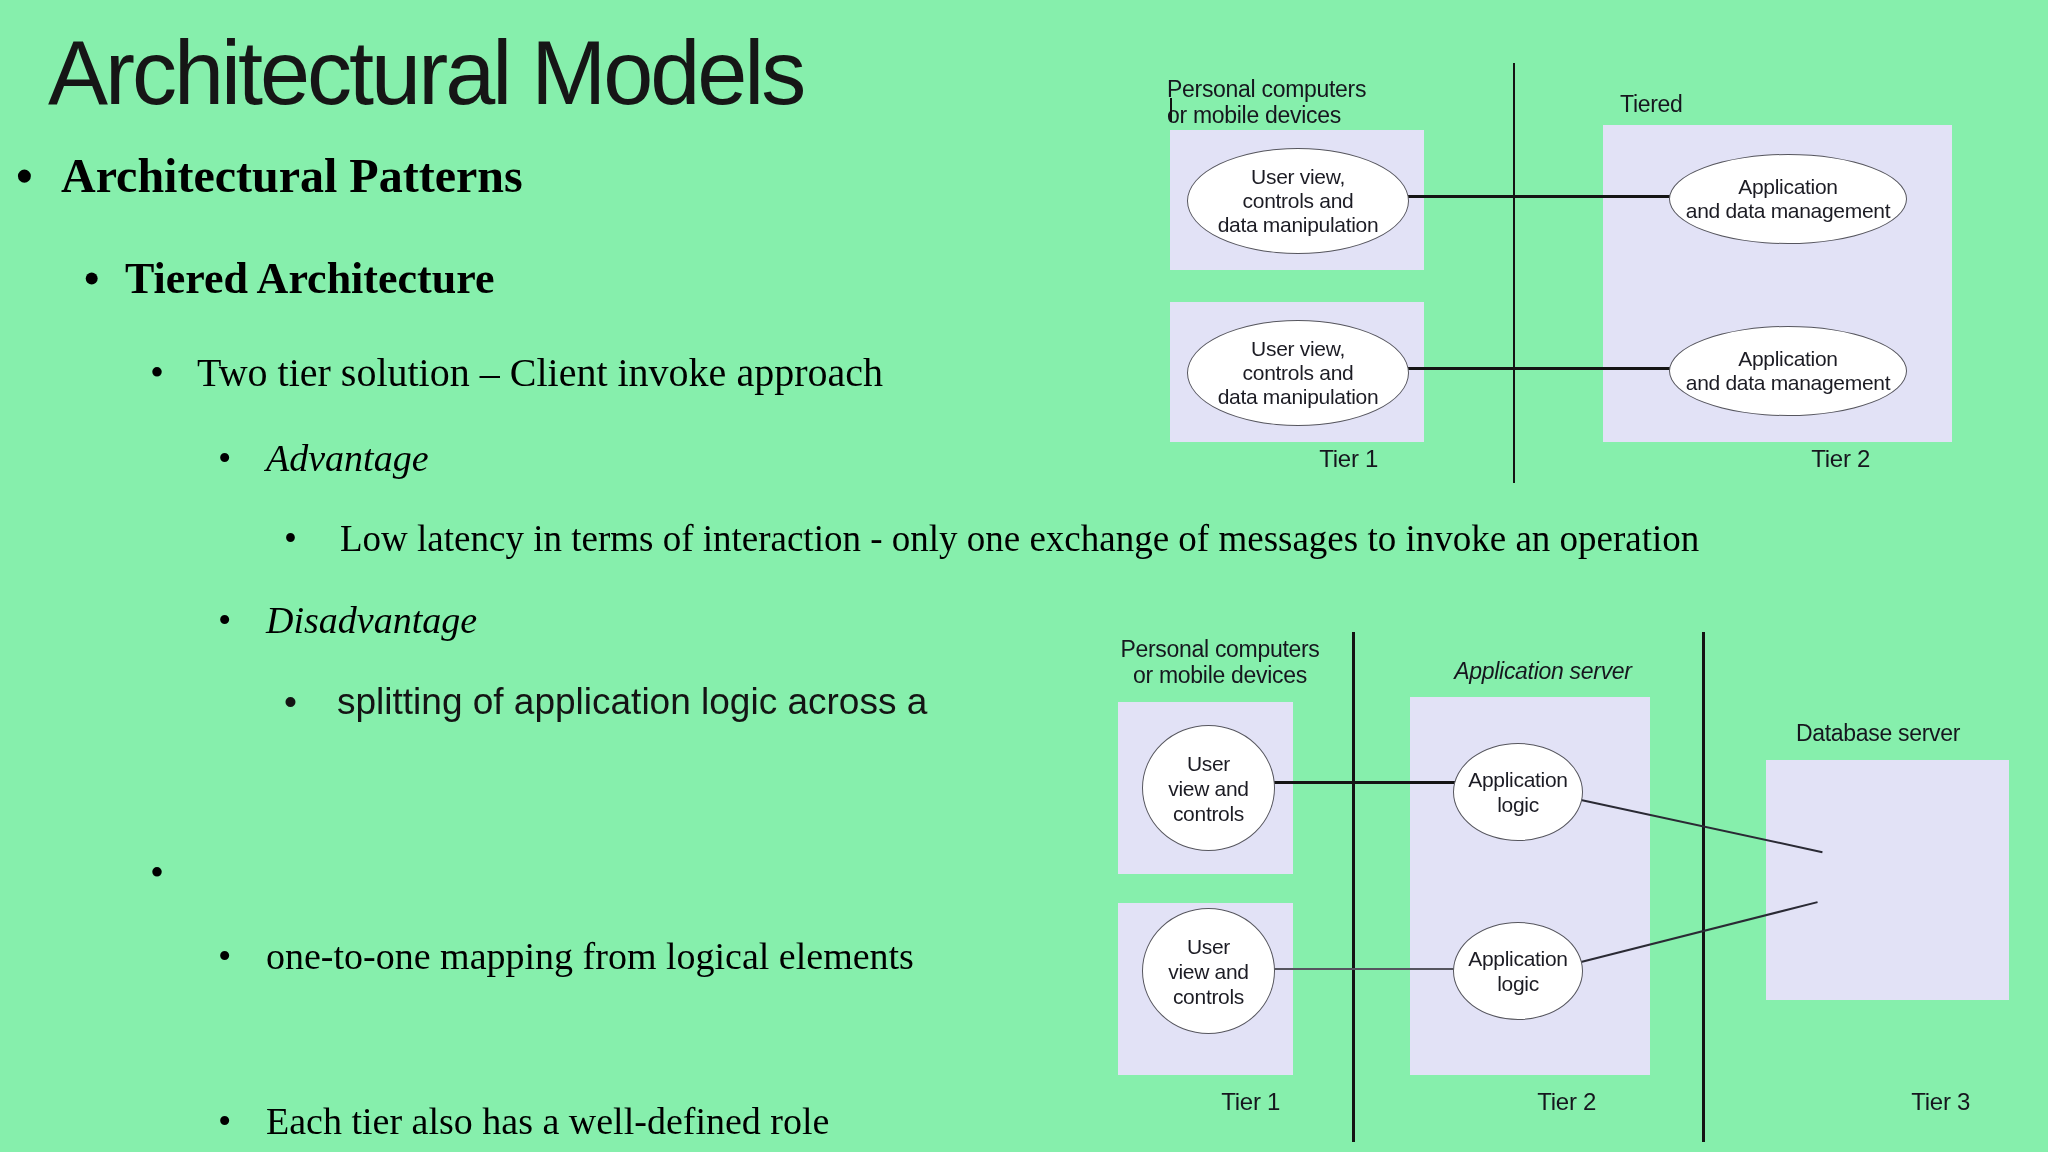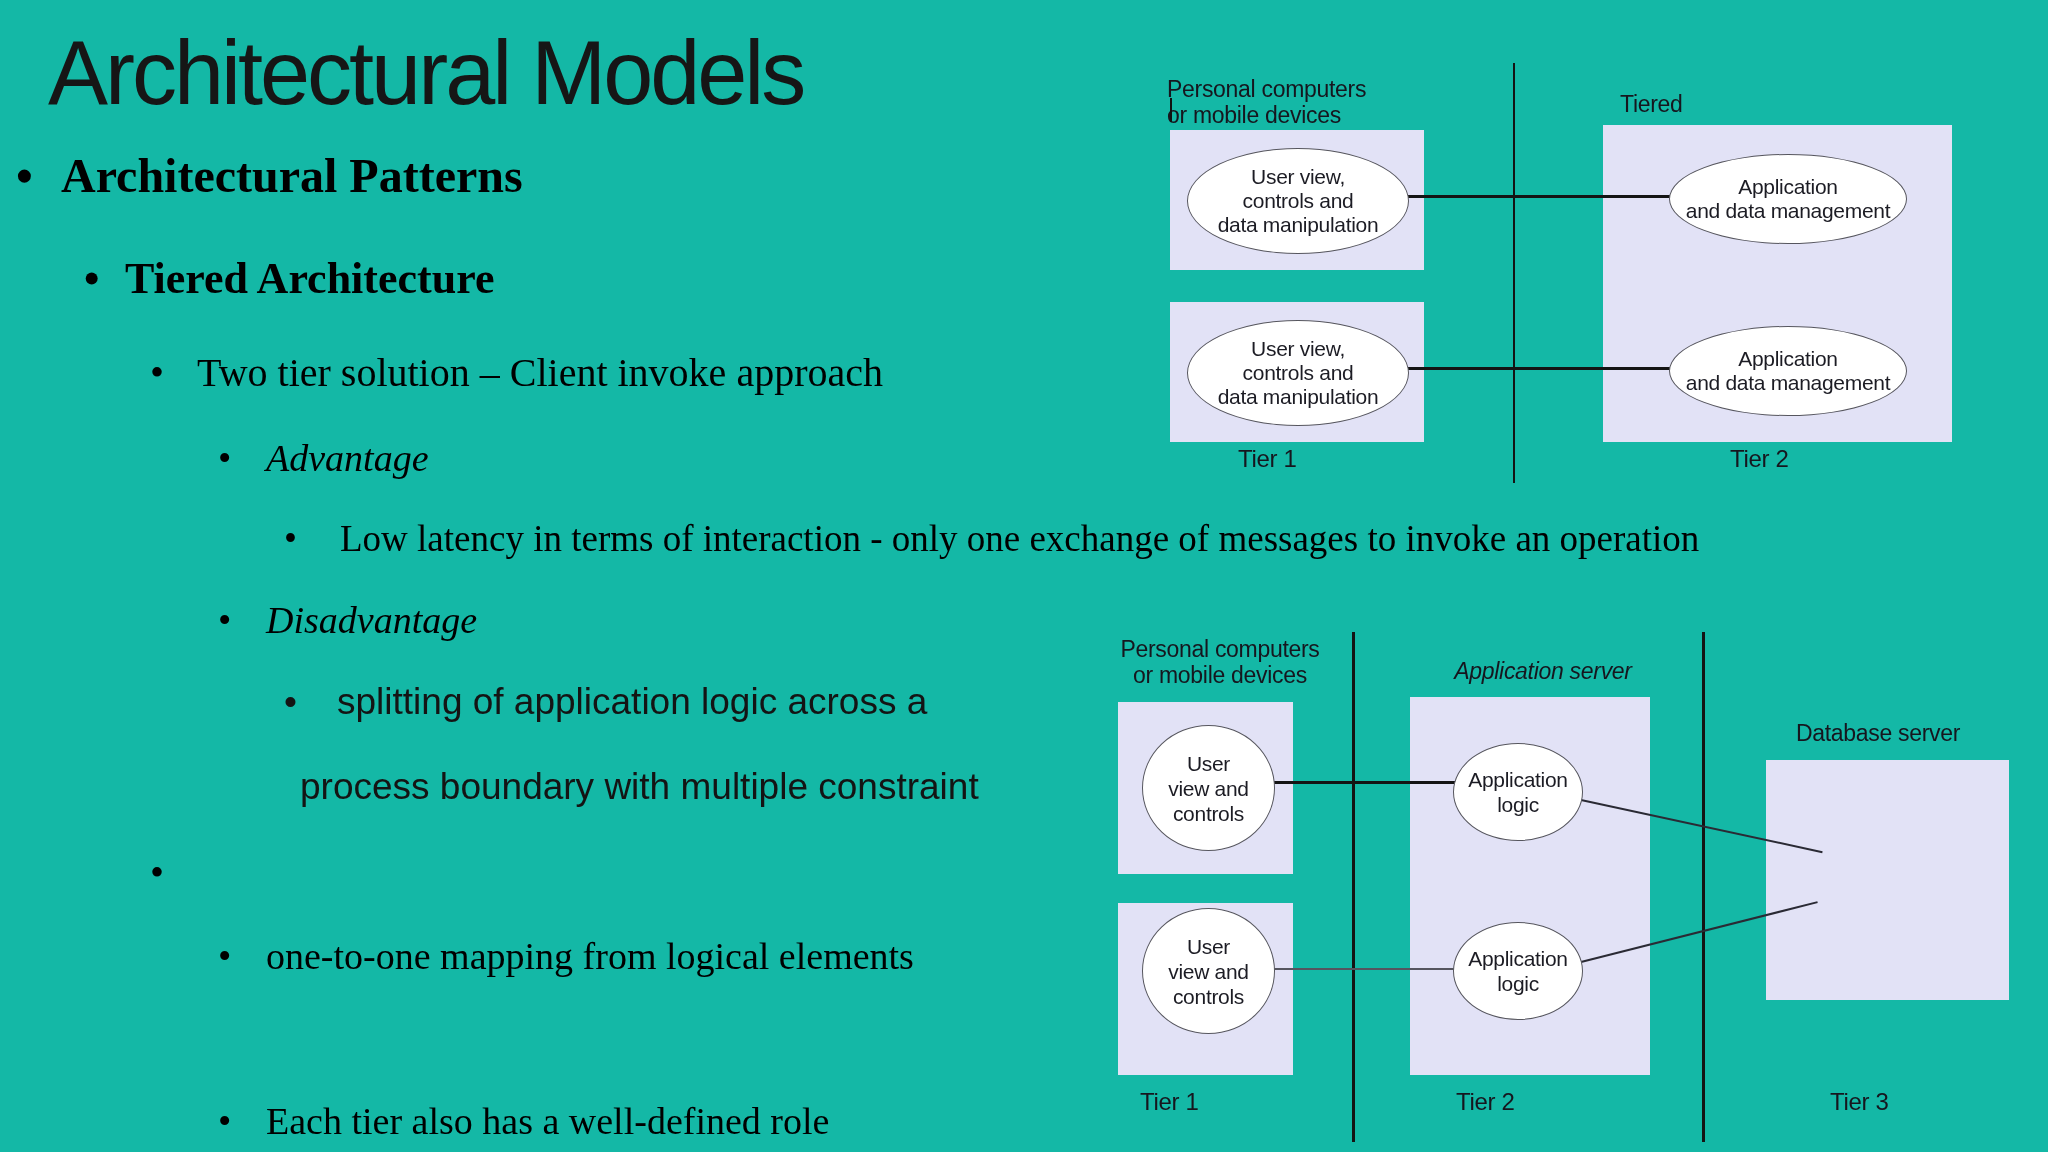--- a/index.html
+++ b/index.html
@@ -1,16 +1,16 @@
 <!DOCTYPE html>
 <html><head>
 <meta charset="utf-8">
 <style>
   html,body{margin:0;padding:0;background:#fff;}
-  #canvas{position:relative;width:2048px;height:1152px;background:#14b8a6;overflow:hidden;}
+  #canvas{position:relative;width:2048px;height:1152px;background:#86efac;overflow:hidden;}
 
   
   .title{position:absolute;left:48px;top:22px;font-family:"Liberation Sans",sans-serif;
          font-weight:300;font-size:90px;letter-spacing:-3px;color:#161616;white-space:pre;}
   .line{position:absolute;display:flex;align-items:baseline;white-space:pre;color:#000;
         font-family:"Liberation Serif",serif;}
   .line .b{display:inline-block;flex:0 0 auto;}
   .l0{left:16px;top:148px;font-size:48px;font-weight:700;}  .l0 .b{width:45px;}
   .l1{left:84px;top:253px;font-size:44px;font-weight:700;}  .l1 .b{width:41px;}
   .l2{left:150px;top:349px;font-size:40px;}                 .l2 .b{width:47px;}
@@ -27,21 +27,21 @@
   
   .diagram{position:absolute;}
   .panel{position:absolute;background:#e2e2f6;}
   .node{position:absolute;background:#fff;border:1.5px solid #56565e;border-radius:50%;
         display:flex;align-items:center;justify-content:center;text-align:center;
         font-family:"Liberation Sans",sans-serif;color:#1c1c24;white-space:pre-line;
         letter-spacing:-0.3px;}
   .dlabel{position:absolute;font-family:"Liberation Sans",sans-serif;color:#16161e;
           white-space:pre-line;letter-spacing:-0.3px;font-size:23px;line-height:26px;}
   .tier{position:absolute;font-family:"Liberation Sans",sans-serif;color:#16161e;
-        font-size:24px;text-align:left;letter-spacing:-0.3px;}
+        font-size:24px;text-align:right;letter-spacing:-0.3px;}
   .vline,.hline{position:absolute;background:#141414;}
   .diag{position:absolute;height:2px;background:#2a2a34;transform-origin:0 50%;}
 
   
   #d1{left:1140px;top:45px;width:900px;height:450px;}
   #d1-pc{left:25px;top:31px;text-align:left;padding-left:2px;}
   #d1-cursor{position:absolute;left:30px;top:53px;width:2px;height:24px;background:#111;}
   #d1-server{left:480px;top:46px;}
   #d1-vline{left:373px;top:18px;width:2px;height:420px;}
   #d1-rectL1{left:30px;top:85px;width:254px;height:140px;}
@@ -108,23 +108,20 @@
     <span>Low latency in terms of interaction - only one exchange of messages to invoke an operation</span>
   </div>
   <div class="line l5">
     <span class="b">•</span>
     <span>Disadvantage</span>
   </div>
   <div class="line l6">
     <span class="b">•</span>
     <span>splitting of application logic across a</span>
   </div>
-  <div class="line l7">
-    <span>process boundary with multiple constraint</span>
-  </div>
   <div class="line l8">
     <span class="b">•</span>
   </div>
   <div class="line l9">
     <span class="b">•</span>
     <span>one-to-one mapping from logical elements</span>
   </div>
   <div class="line l11">
     <span class="b">•</span>
     <span>Each tier also has a well-defined role</span>

